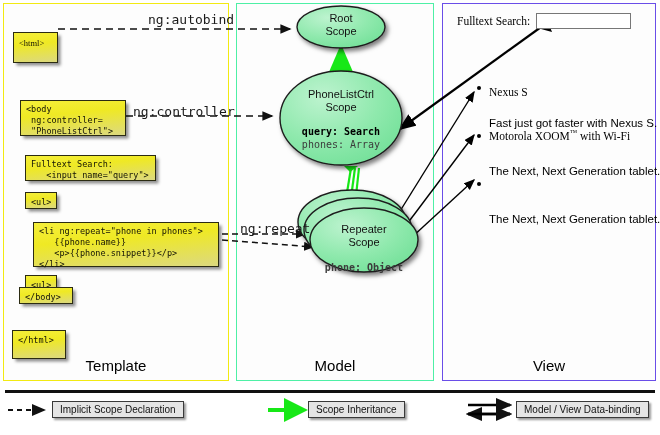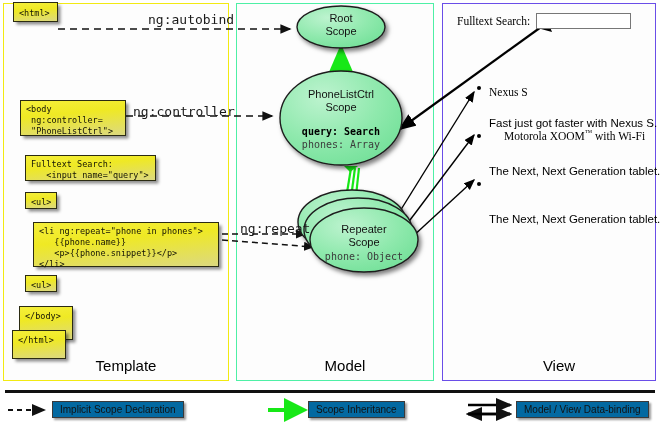--- a/index.html
+++ b/index.html
@@ -9,21 +9,21 @@
     font-family:"Liberation Sans", sans-serif;
     overflow:hidden;
     position:relative;
   }
   #stage{position:absolute;left:0;top:0;width:660px;height:435px;}
 
   
   .panel{position:absolute;background:#fdfdfd;box-sizing:border-box;}
   .panel-label{
     position:absolute;width:100%;text-align:center;
-    font-size:15px;color:#000;font-family:"Liberation Sans",sans-serif;padding-left:10px;
+    font-size:15px;color:#000;font-family:"Liberation Sans",sans-serif;
   }
   #panel-template{left:3px;top:3px;width:226px;height:378px;border:1.5px solid #f2ea12;}
   #panel-model{left:236px;top:3px;width:198px;height:378px;border:1.5px solid #4ef0a6;}
   #panel-view{left:442px;top:3px;width:214px;height:378px;border:1.5px solid #6a4ee8;}
 
   
   .code-box{
     position:absolute;
     background:linear-gradient(175deg,#f5ef3a 0%,#efe924 38%,#dcd97f 100%);
     border:1.5px solid #2b2b12;
@@ -86,21 +86,21 @@
     font-size:11.5px;color:#000;white-space:nowrap;margin-top:14px;
   }
   .tm{font-size:7.5px;vertical-align:super;}
 
   
   #legend{position:absolute;left:0;top:388px;width:660px;height:47px;background:#fff;}
   #legend-rule{position:absolute;left:5px;top:2px;width:650px;height:3px;background:#111;}
   .legend-box{
     position:absolute;
     border:1.5px solid #3a3a3a;
-    background:#0369a1;
+    background:#e5e5e5;
     box-shadow:1.5px 1.5px 2px rgba(0,0,0,.4);
     font-family:"Liberation Sans",sans-serif;
     font-size:10px;color:#111;
     padding:2px 7px;
     white-space:nowrap;
     box-sizing:border-box;
   }
   svg{position:absolute;left:0;top:0;overflow:visible;}
 </style>
 </head>
@@ -180,68 +180,68 @@
       <ellipse cx="341" cy="118" rx="61" ry="47" fill="url(#scopeGrad)" stroke="#1d1d1d" stroke-width="1.4"></ellipse>
     </g>
 
     <g filter="url(#softShadow)">
       <ellipse cx="352" cy="222" rx="54" ry="32" fill="url(#scopeGrad)" stroke="#1d1d1d" stroke-width="1.4"></ellipse>
       <ellipse cx="358" cy="230" rx="54" ry="32" fill="url(#scopeGrad)" stroke="#1d1d1d" stroke-width="1.4"></ellipse>
       <ellipse cx="364" cy="240" rx="54" ry="32" fill="url(#scopeGrad)" stroke="#1d1d1d" stroke-width="1.4"></ellipse>
     </g>
   </svg>
 
-  <div class="code-box" style="left:13px;top:2px;width:45px;height:20px;line-height:14px;">&lt;html&gt;</div>
+  <div class="code-box" style="left:13px;top:32px;width:45px;height:31px;line-height:14px;font-family:Liberation Serif, serif;">&lt;html&gt;</div>
 
   <div class="code-box" style="left:20px;top:100px;width:106px;height:36px;">&lt;body
  ng:controller=
  "PhoneListCtrl"&gt;</div>
 
   <div class="code-box" style="left:25px;top:155px;width:131px;height:26px;">Fulltext Search:
    &lt;input name="query"&gt;</div>
 
   <div class="code-box" style="left:25px;top:192px;width:32px;height:17px;line-height:12px;">&lt;ul&gt;</div>
 
   <div class="code-box" style="left:33px;top:222px;width:186px;height:45px;">&lt;li ng:repeat="phone in phones"&gt;
    {{phone.name}}
    &lt;p&gt;{{phone.snippet}}&lt;/p&gt;
 &lt;/li&gt;</div>
 
   <div class="code-box" style="left:25px;top:275px;width:32px;height:17px;line-height:12px;">&lt;ul&gt;</div>
 
-  <div class="code-box" style="left:19px;top:306px;width:54px;height:34px;line-height:12px;">&lt;/body&gt;</div>
+  <div class="code-box" style="left:19px;top:287px;width:54px;height:17px;line-height:12px;">&lt;/body&gt;</div>
 
   <div class="code-box" style="left:12px;top:330px;width:54px;height:29px;line-height:12px;">&lt;/html&gt;</div>
 
   <div class="conn-label" style="left:148px;top:12px;">ng:autobind</div>
   <div class="conn-label" style="left:133px;top:104px;">ng:controller</div>
   <div class="conn-label" style="left:240px;top:221px;">ng:repeat</div>
 
   <div class="scope-title" style="left:297px;top:12px;width:88px;"><span>Root</span><br><span>Scope</span></div>
 
   <div class="scope-title" style="left:281px;top:88px;width:120px;"><span>PhoneListCtrl</span><br><span>Scope</span></div>
   <div class="scope-props" style="left:281px;top:126px;width:120px;">
     <div class="strong">query: Search</div>
     <div>phones: Array</div>
   </div>
 
   <div class="scope-title" style="left:304px;top:223px;width:120px;"><span>Repeater</span><br><span>Scope</span></div>
-  <div class="scope-props" style="left:304px;top:251px;width:120px;">
+  <div class="scope-props" style="left:304px;top:262px;width:120px;font-weight:bold;">
     <div>phone: Object</div>
   </div>
 
   <div class="view-label" style="left:457px;top:15px;">Fulltext Search:</div>
   <div class="view-input" style="left:536px;top:13px;width:95px;height:16px;"></div>
 
   <div class="view-bullet" style="left:477px;top:86px;"></div>
   <div class="view-item" style="left:489px;top:86px;">Nexus S</div>
   <div class="view-snippet" style="left:489px;top:103px;">Fast just got faster with Nexus S.</div>
 
   <div class="view-bullet" style="left:477px;top:134px;"></div>
-  <div class="view-item" style="left:504px;top:128px;"><span>Motorola XOOM</span><span class="tm">™</span><span>  with Wi-Fi</span></div>
+  <div class="view-item" style="left:489px;top:128px;"><span>Motorola XOOM</span><span class="tm">™</span><span>  with Wi-Fi</span></div>
   <div class="view-snippet" style="left:489px;top:151px;">The Next, Next Generation tablet.</div>
 
   <div class="view-bullet" style="left:477px;top:182px;"></div>
   <div class="view-snippet" style="left:489px;top:199px;">The Next, Next Generation tablet.</div>
 
   <div id="legend">
     <div id="legend-rule"></div>
 
     <svg width="660" height="47">
       <defs>

